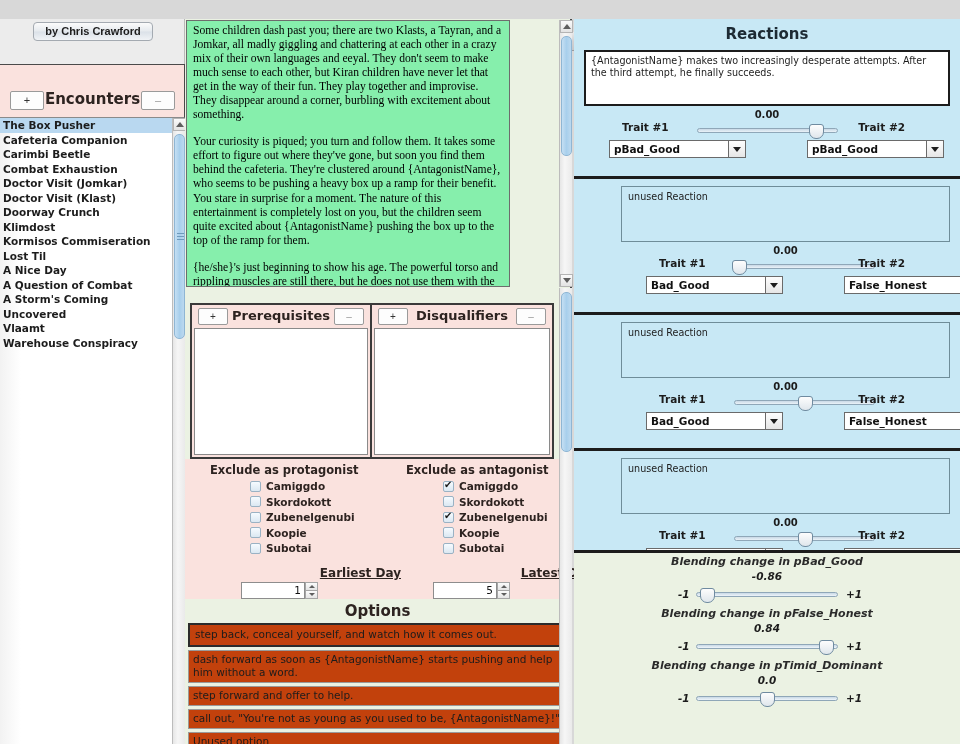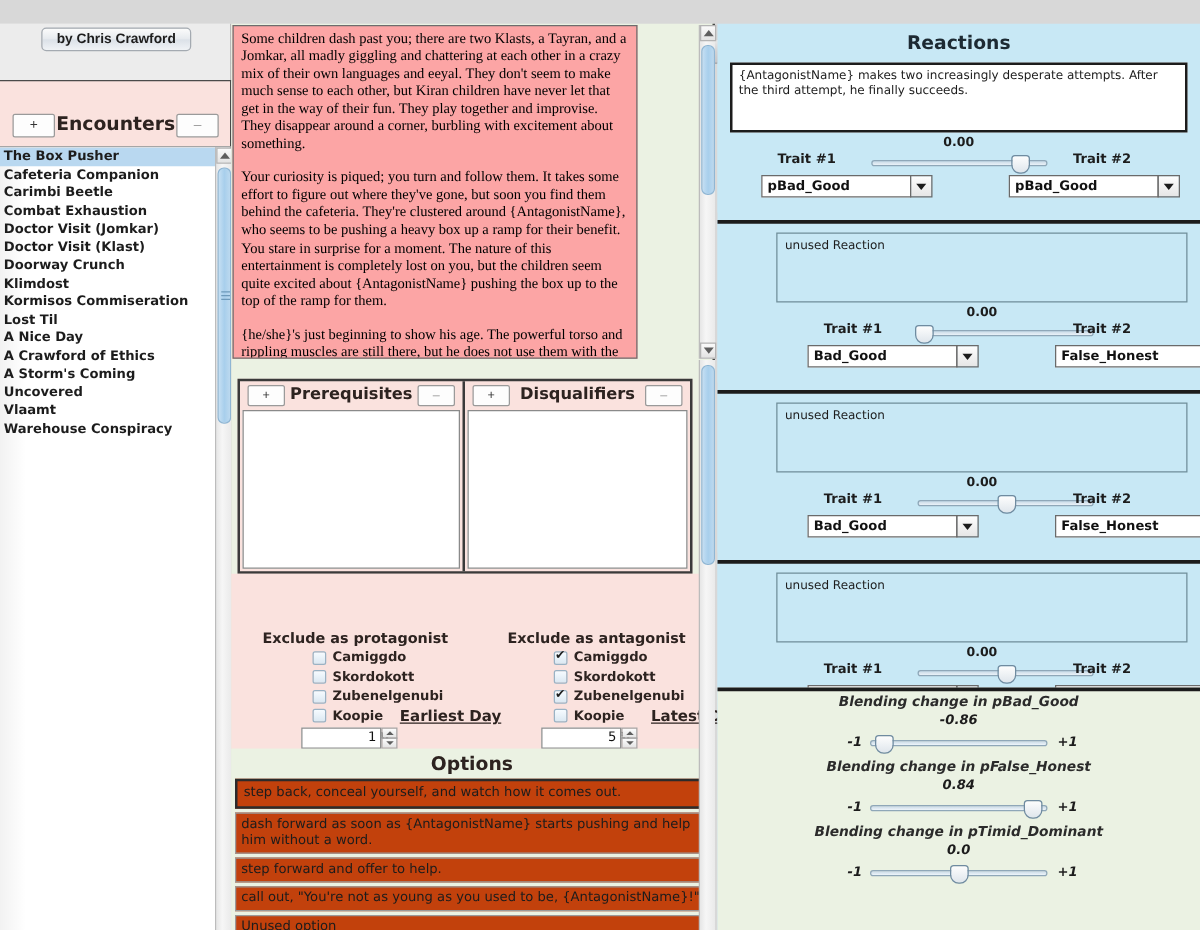--- a/index.html
+++ b/index.html
@@ -128,21 +128,21 @@
   .tri-down { width:0;height:0;border-left:4px solid transparent;border-right:4px solid transparent;border-top:5px solid #5e5e5e;}
 
   
   .mid-col {
     position: absolute; left: 185px; top: 19px; width: 387px; height: 725px;
     background: #ebf2e3;
     border-right: 2px solid #4a4a4a;
   }
   .story-box {
     position: absolute; left: 1px; top: 1px; width: 324px; height: 267px;
-    background: #fca5a5;
+    background: #86efac;
     border: 1px solid #6d6d6d;
     overflow: hidden;
   }
   .story-text {
     padding: 3px 5px 3px 6px;
     font-family: "Liberation Serif", serif;
     font-size: 11.6px; line-height: 14.05px; color: #000;
     text-align: left;
   }
   .story-text p { margin: 0 0 13px 0; }
@@ -170,21 +170,21 @@
   }
   .prereq-body {
     position: absolute; left: 2px; right: 2px; top: 23px; bottom: 2px;
     background: #fff; border: 1px solid #8a8a8a;
   }
 
   .exclude-panel {
     position: absolute; left: 0; top: 440px; width: 385px; height: 140px;
     background: #fae2de;
   }
-  .excl-col { position: absolute; top: 4px; width: 50%; margin-top: 40px; }
+  .excl-col { position: absolute; top: 4px; width: 50%; }
   .excl-col.l { left: 3px; }
   .excl-col.r { left: 196px; }
   .excl-head {
     text-align: center; font-size: 11.5px; font-weight: bold; color: #2d2320;
     margin-bottom: 3px;
   }
   .chk-row {
     display: flex; align-items: center;
     margin: 0 0 3.5px 62px;
     font-size: 10.5px; font-weight: bold; color: #2d2320;
@@ -365,21 +365,21 @@
           <div class="enc-item">Cafeteria Companion</div>
           <div class="enc-item">Carimbi Beetle</div>
           <div class="enc-item">Combat Exhaustion</div>
           <div class="enc-item">Doctor Visit (Jomkar)</div>
           <div class="enc-item">Doctor Visit (Klast)</div>
           <div class="enc-item">Doorway Crunch</div>
           <div class="enc-item">Klimdost</div>
           <div class="enc-item">Kormisos Commiseration</div>
           <div class="enc-item">Lost Til</div>
           <div class="enc-item">A Nice Day</div>
-          <div class="enc-item">A Crawford of Ethics</div>
+          <div class="enc-item">A Question of Combat</div>
           <div class="enc-item">A Storm's Coming</div>
           <div class="enc-item">Uncovered</div>
           <div class="enc-item">Vlaamt</div>
           <div class="enc-item">Warehouse Conspiracy</div>
         </div>
       <div class="vscroll" style="left:172px; top:0; height:644px;">
         <div class="arrowbox" style="top:0;">
             <div class="tri-up"></div>
           </div>
         <div class="vthumb" style="top:16px; height:205px;">

